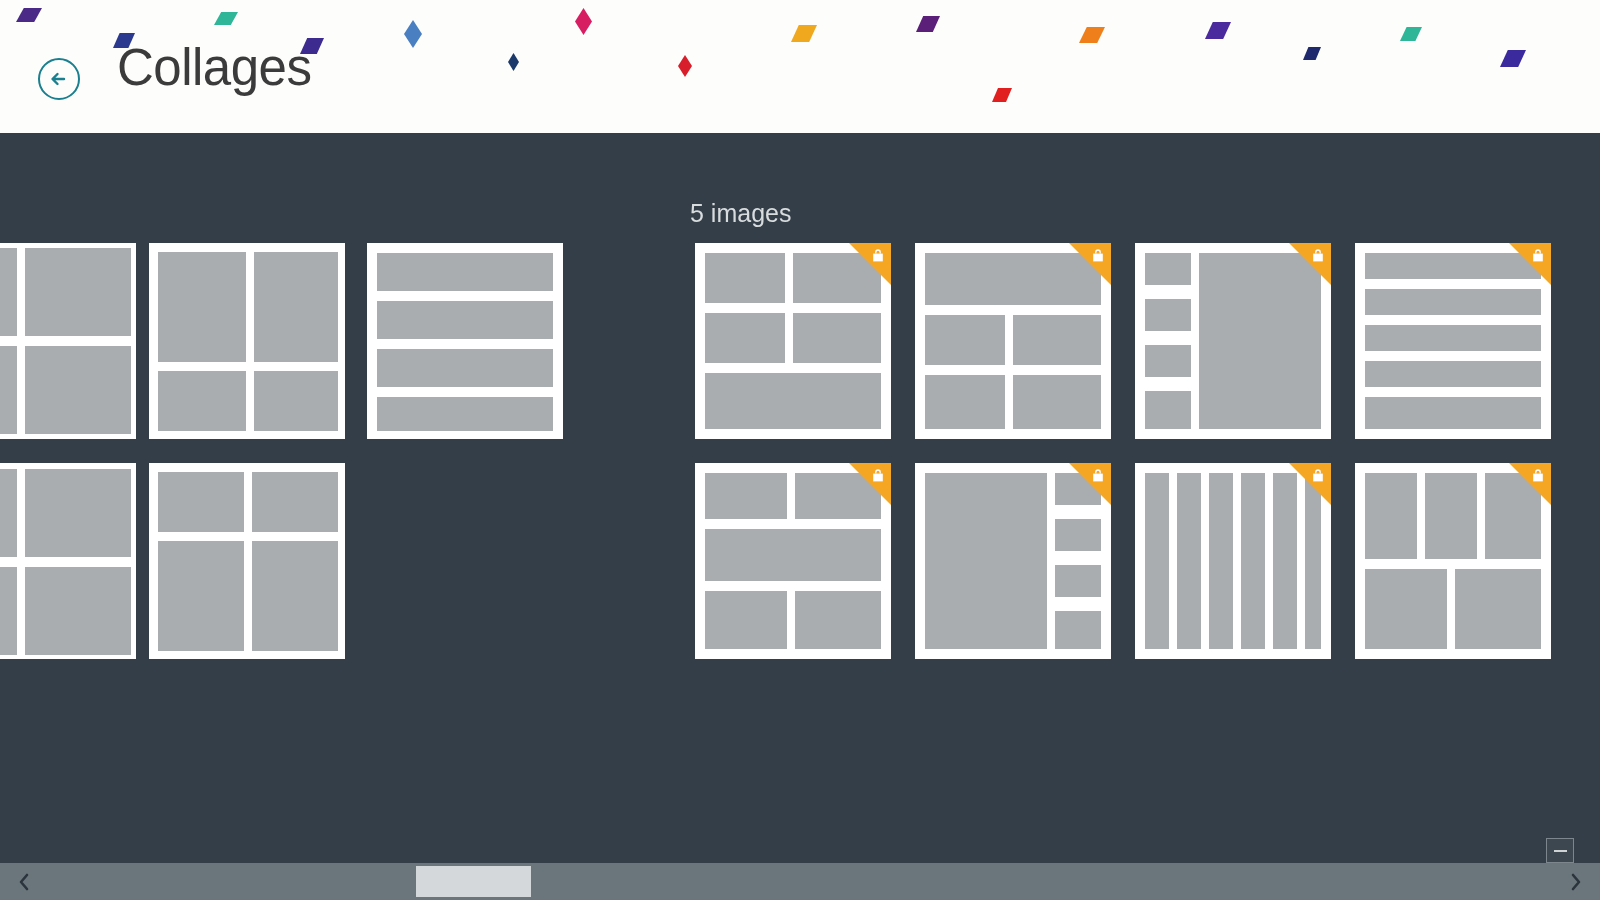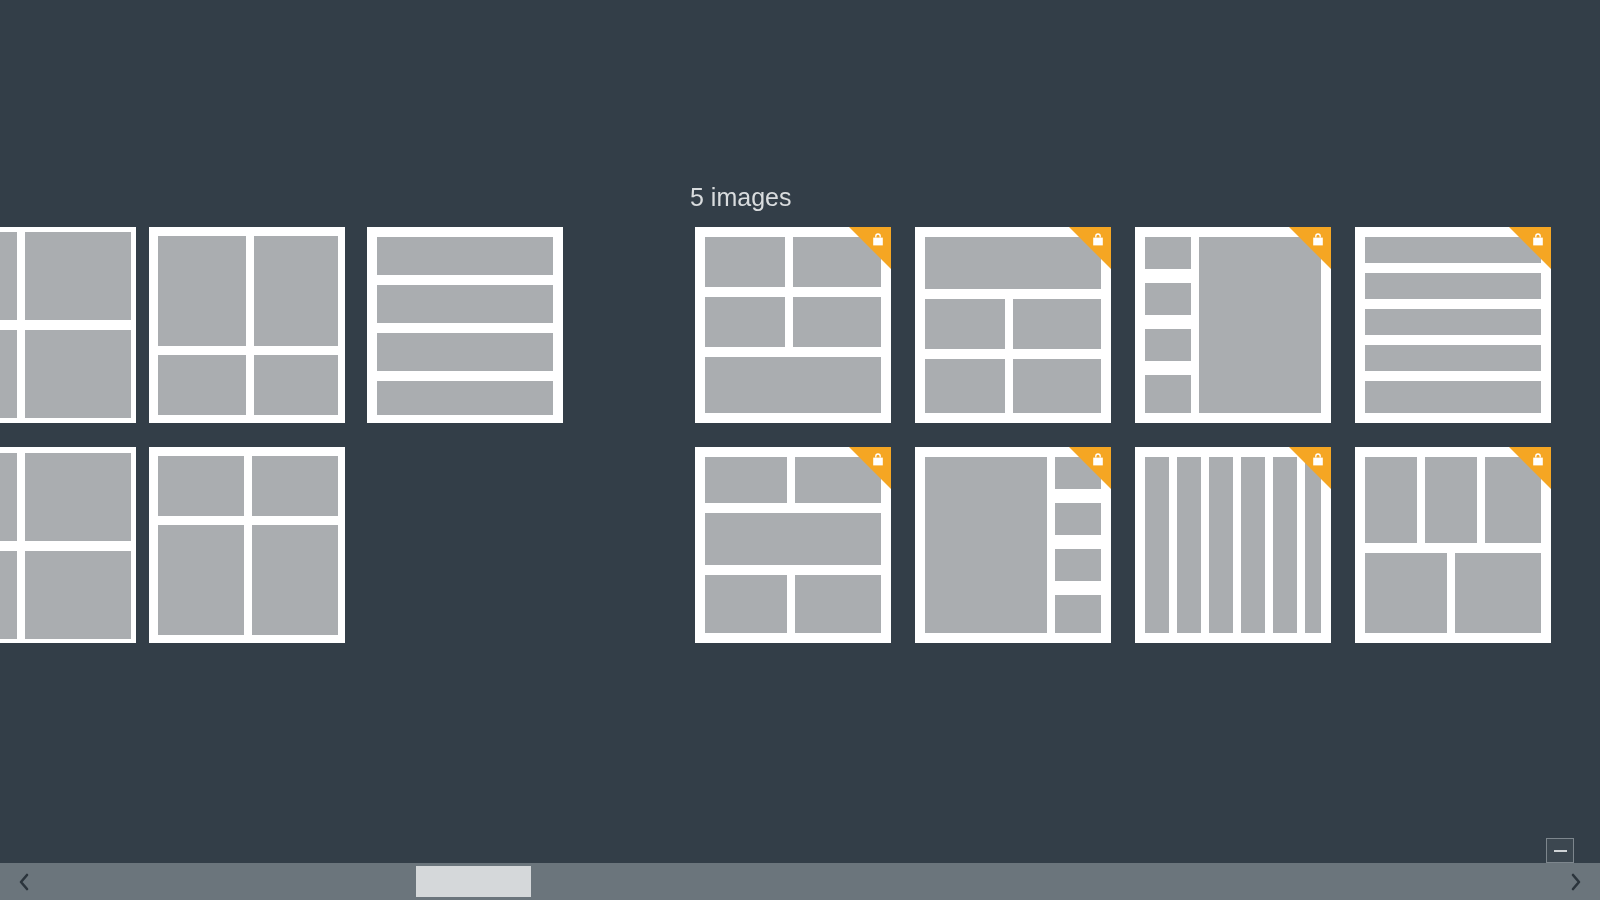--- a/index.html
+++ b/index.html
@@ -68,21 +68,21 @@
     color: #3b3b3b;
     letter-spacing: -0.5px;
     line-height: 1;
     white-space: nowrap;
   }
 
   
   .content {
     position: absolute;
     left: 0;
-    top: 124px;
+    top: 140px;
     width: 1600px;
     height: 712px;
     background: #333e48;
     overflow: hidden;
   }
 
   .section-label {
     position: absolute;
     left: 690px;
     top: 59px;
@@ -195,20 +195,48 @@
     height: 2px;
     background: #cfd3d6;
     display: block;
   }
 </style>
 </head>
 <body>
 
 <div id="app">
 
+  <div class="header">
+    <div class="confetti" id="confetti-layer">
+        <i style="left: 16px; top: 8px; width: 26px; height: 14px; background: rgb(75, 42, 135); clip-path: polygon(30% 0%, 100% 0%, 70% 100%, 0% 100%);"></i>
+        <i style="left: 214px; top: 12px; width: 24px; height: 13px; background: rgb(47, 181, 151); clip-path: polygon(30% 0%, 100% 0%, 70% 100%, 0% 100%);"></i>
+        <i style="left: 113px; top: 33px; width: 22px; height: 15px; background: rgb(43, 58, 143); clip-path: polygon(30% 0%, 100% 0%, 70% 100%, 0% 100%);"></i>
+        <i style="left: 300px; top: 38px; width: 24px; height: 16px; background: rgb(61, 43, 143); clip-path: polygon(30% 0%, 100% 0%, 70% 100%, 0% 100%);"></i>
+        <i style="left: 404px; top: 20px; width: 18px; height: 28px; background: rgb(74, 127, 193); clip-path: polygon(50% 0%, 100% 50%, 50% 100%, 0% 50%);"></i>
+        <i style="left: 508px; top: 53px; width: 11px; height: 18px; background: rgb(27, 58, 107); clip-path: polygon(50% 0%, 100% 50%, 50% 100%, 0% 50%);"></i>
+        <i style="left: 575px; top: 8px; width: 17px; height: 27px; background: rgb(216, 30, 99); clip-path: polygon(50% 0%, 100% 50%, 50% 100%, 0% 50%);"></i>
+        <i style="left: 678px; top: 55px; width: 14px; height: 22px; background: rgb(216, 30, 42); clip-path: polygon(50% 0%, 100% 50%, 50% 100%, 0% 50%);"></i>
+        <i style="left: 791px; top: 25px; width: 26px; height: 17px; background: rgb(240, 168, 30); clip-path: polygon(30% 0%, 100% 0%, 70% 100%, 0% 100%);"></i>
+        <i style="left: 916px; top: 16px; width: 24px; height: 16px; background: rgb(91, 31, 122); clip-path: polygon(30% 0%, 100% 0%, 70% 100%, 0% 100%);"></i>
+        <i style="left: 992px; top: 88px; width: 20px; height: 14px; background: rgb(226, 31, 31); clip-path: polygon(30% 0%, 100% 0%, 70% 100%, 0% 100%);"></i>
+        <i style="left: 1079px; top: 27px; width: 26px; height: 16px; background: rgb(239, 127, 26); clip-path: polygon(30% 0%, 100% 0%, 70% 100%, 0% 100%);"></i>
+        <i style="left: 1205px; top: 22px; width: 26px; height: 17px; background: rgb(75, 42, 158); clip-path: polygon(30% 0%, 100% 0%, 70% 100%, 0% 100%);"></i>
+        <i style="left: 1303px; top: 47px; width: 18px; height: 13px; background: rgb(31, 42, 110); clip-path: polygon(30% 0%, 100% 0%, 70% 100%, 0% 100%);"></i>
+        <i style="left: 1400px; top: 27px; width: 22px; height: 14px; background: rgb(47, 181, 151); clip-path: polygon(30% 0%, 100% 0%, 70% 100%, 0% 100%);"></i>
+        <i style="left: 1500px; top: 50px; width: 26px; height: 17px; background: rgb(59, 42, 158); clip-path: polygon(30% 0%, 100% 0%, 70% 100%, 0% 100%);"></i>
+      </div>
+
+    <div class="back-btn">
+      <svg width="38" height="38" viewBox="0 0 38 38">
+        <path d="M24 19 H13 M17.5 14 L12.5 19 L17.5 24" fill="none" stroke="#1a7f8e" stroke-width="2.4" stroke-linecap="round" stroke-linejoin="round"></path>
+      </svg>
+    </div>
+
+    <div class="page-title">Collages</div>
+  </div>
 
   <div class="content">
     <div class="section-label">5 images</div>
     <div id="cards-layer">
         <div class="card" style="left: -60px; top: 103px;">
           <div class="cell" style="left: 5px; top: 5px; width: 72px; height: 88px; background: rgb(170, 173, 176);"></div>
           <div class="cell" style="left: 85px; top: 5px; width: 106px; height: 88px; background: rgb(170, 173, 176);"></div>
           <div class="cell" style="left: 5px; top: 103px; width: 72px; height: 88px; background: rgb(170, 173, 176);"></div>
           <div class="cell" style="left: 85px; top: 103px; width: 106px; height: 88px; background: rgb(170, 173, 176);"></div>
         </div>

